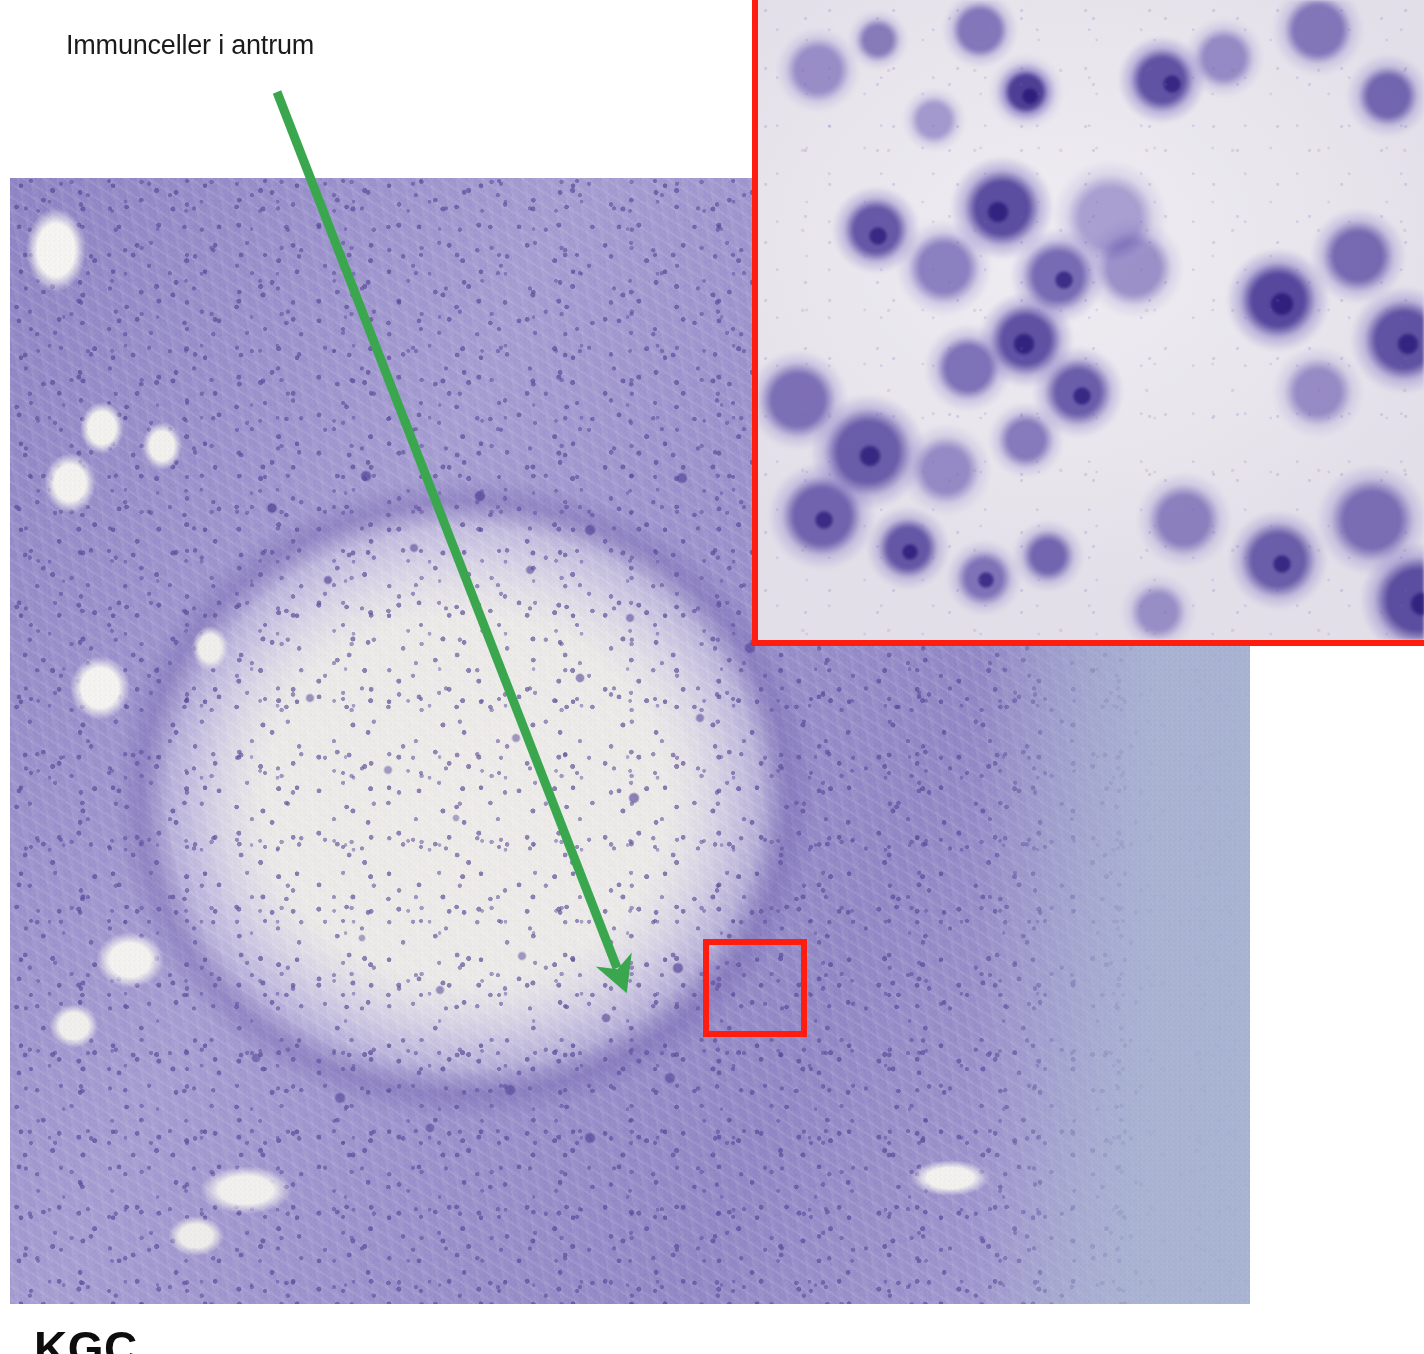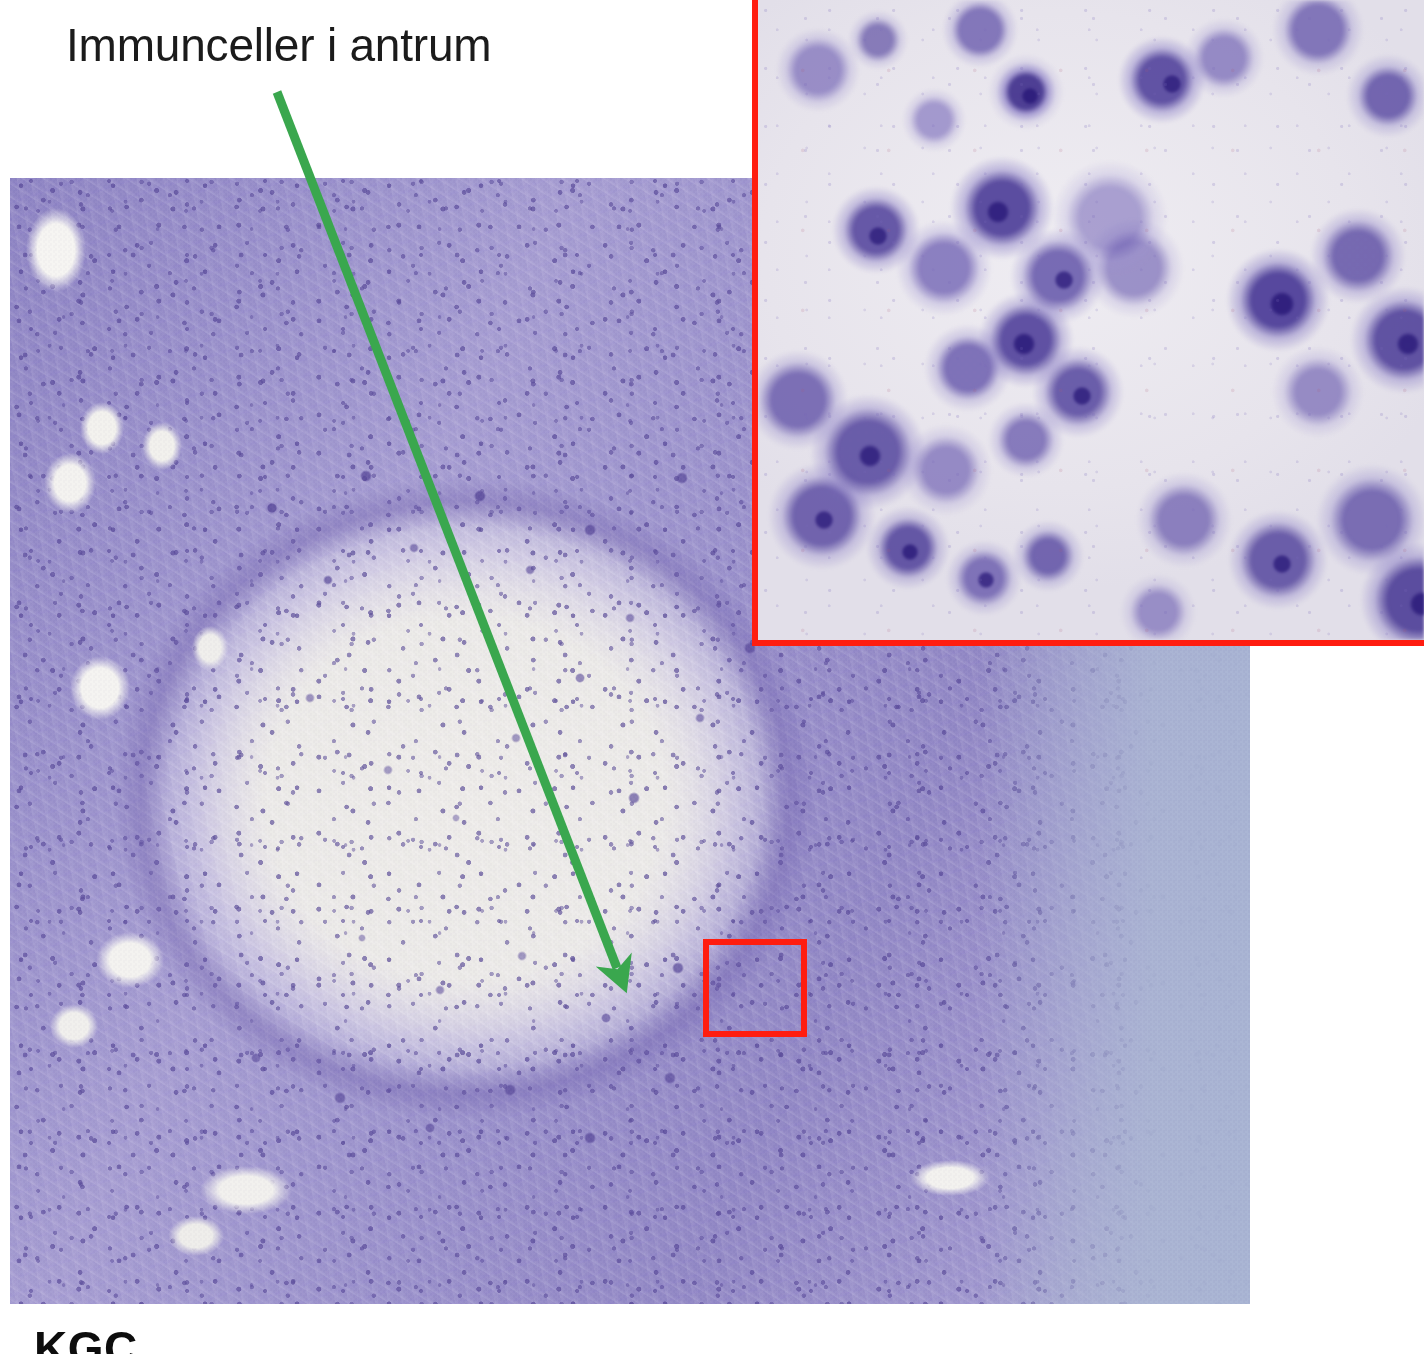--- a/index.html
+++ b/index.html
@@ -13,21 +13,21 @@
     position: relative;
     overflow: hidden;
     font-family: "Liberation Sans", sans-serif;
   }
 
   
   #slide-title {
     position: absolute;
     left: 66px;
     top: 22px;
-    font-size: 46px;
+    font-size: 27px;
     line-height: 46px;
     color: #1b1b1b;
     white-space: nowrap;
     letter-spacing: -0.2px;
   }
 
   
   #slide-footer {
     position: absolute;
     left: 34px;

